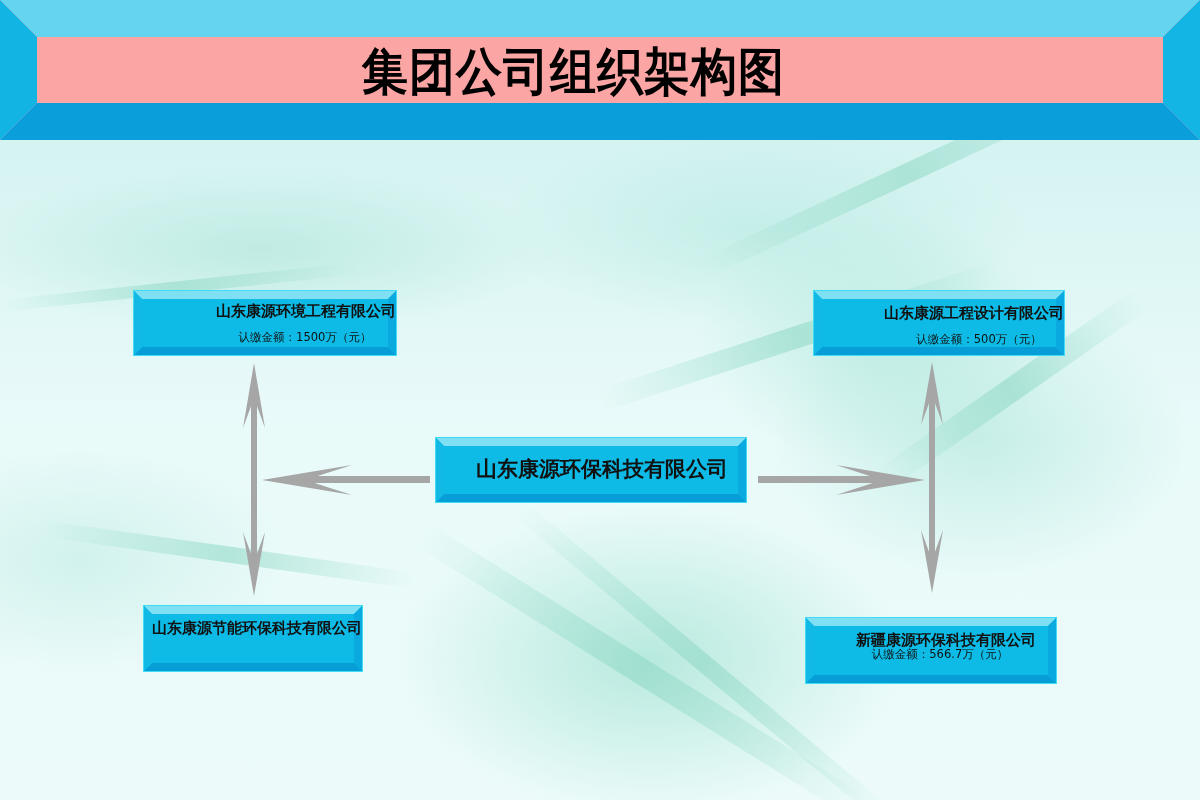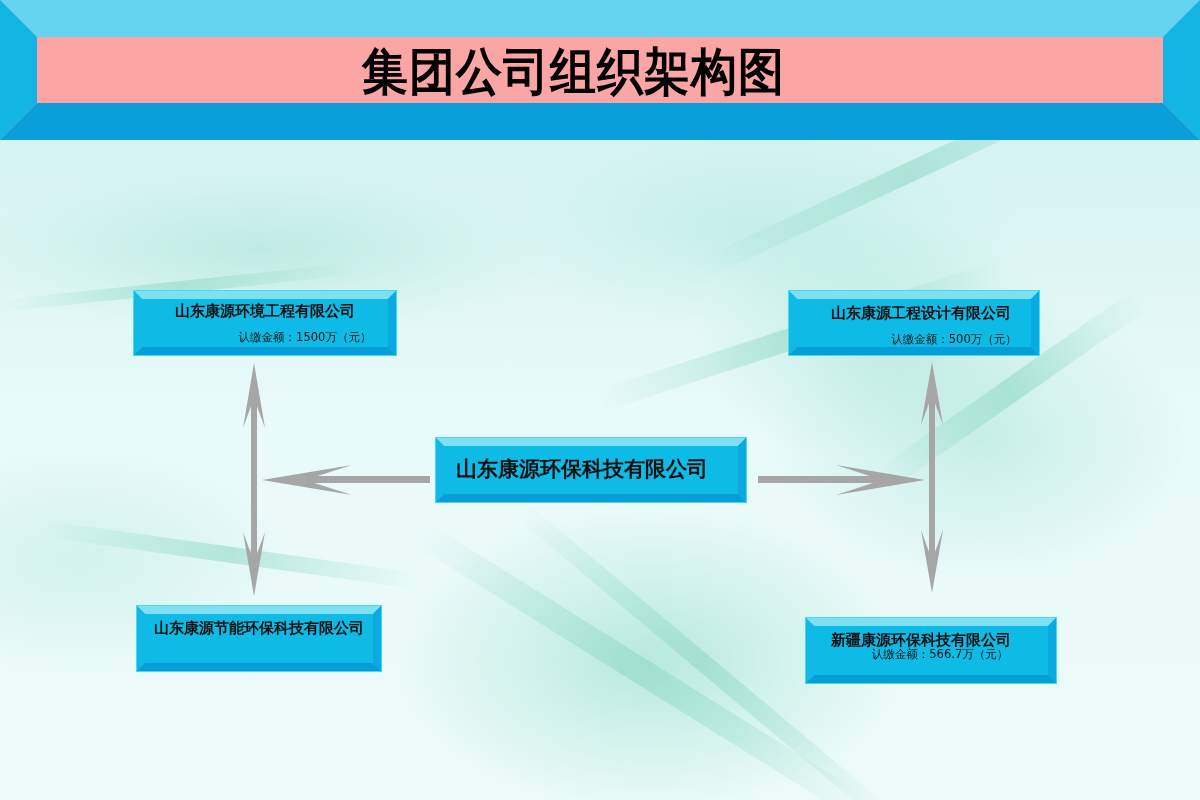--- a/index.html
+++ b/index.html
@@ -58,21 +58,21 @@
     position: absolute; background: #0dbbe6;
     border: 1px solid #3fdcf6; box-sizing: border-box;
   }
   .node .nb-top, .node .nb-bottom { position: absolute; left: 0; width: 100%; height: 8px; }
   .node .nb-top { top: 0; background: #7fe0f4; clip-path: polygon(0 0, 100% 0, calc(100% - 8px) 100%, 8px 100%); }
   .node .nb-bottom { bottom: 0; background: #079ed7; clip-path: polygon(8px 0, calc(100% - 8px) 0, 100% 100%, 0 100%); }
   .node .nb-left, .node .nb-right { position: absolute; top: 0; height: 100%; width: 8px; }
   .node .nb-left { left: 0; background: #13b9e5; clip-path: polygon(0 0, 100% 8px, 100% calc(100% - 8px), 0 100%); }
   .node .nb-right { right: 0; background: #0aa9df; clip-path: polygon(0 8px, 100% 0, 100% 100%, 0 calc(100% - 8px)); }
   .node .name {
-    position: absolute; left: 0; width: 100%; text-align: center;
+    position: absolute; left: 0; width: 100%; text-align: right;
     font-size: 15px; font-weight: bold; color: #111; white-space: nowrap;
   }
   .node .amount {
     position: absolute; left: 0; width: 100%; text-align: center;
     font-size: 11.5px; color: #111; white-space: nowrap;
     font-family: "DejaVu Sans", "Liberation Sans", sans-serif;
     padding-left: 40px;
   }
   .center .name { font-size: 21px; top: 17px; }
   svg.arrows { position: absolute; left: 0; top: 0; width: 1200px; height: 800px; pointer-events: none; }
@@ -127,38 +127,38 @@
 
 <div class="node" style="left:133px;top:290px;width:264px;height:66px;">
   <div class="nb-top"></div>
   <div class="nb-bottom"></div>
   <div class="nb-left"></div>
   <div class="nb-right"></div>
   <div class="name" style="top:11px;">山东康源环境工程有限公司</div>
   <div class="amount" style="top:39px;">认缴金额：1500万（元）</div>
 </div>
 
-<div class="node" style="left:788px;top:290px;width:252px;height:66px;">
+<div class="node" style="left:813px;top:290px;width:252px;height:66px;">
   <div class="nb-top"></div>
   <div class="nb-bottom"></div>
   <div class="nb-left"></div>
   <div class="nb-right"></div>
   <div class="name" style="top:13px;padding-left:14px;box-sizing:border-box;">山东康源工程设计有限公司</div>
   <div class="amount" style="top:41px;padding-left:24px;box-sizing:border-box;margin-left:28px;">认缴金额：500万（元）</div>
 </div>
 
 <div class="node center" style="left:435px;top:437px;width:312px;height:66px;">
   <div class="nb-top"></div>
   <div class="nb-bottom"></div>
   <div class="nb-left"></div>
   <div class="nb-right"></div>
   <div class="name" style="padding-right:18px;box-sizing:border-box;">山东康源环保科技有限公司</div>
 </div>
 
-<div class="node" style="left:136px;top:605px;width:246px;height:67px;">
+<div class="node" style="left:143px;top:605px;width:220px;height:67px;">
   <div class="nb-top"></div>
   <div class="nb-bottom"></div>
   <div class="nb-left"></div>
   <div class="nb-right"></div>
   <div class="name" style="top:13px;">山东康源节能环保科技有限公司</div>
 </div>
 
 <div class="node" style="left:805px;top:605px;width:252px;height:67px;margin-top:12px;">
   <div class="nb-top"></div>
   <div class="nb-bottom"></div>

